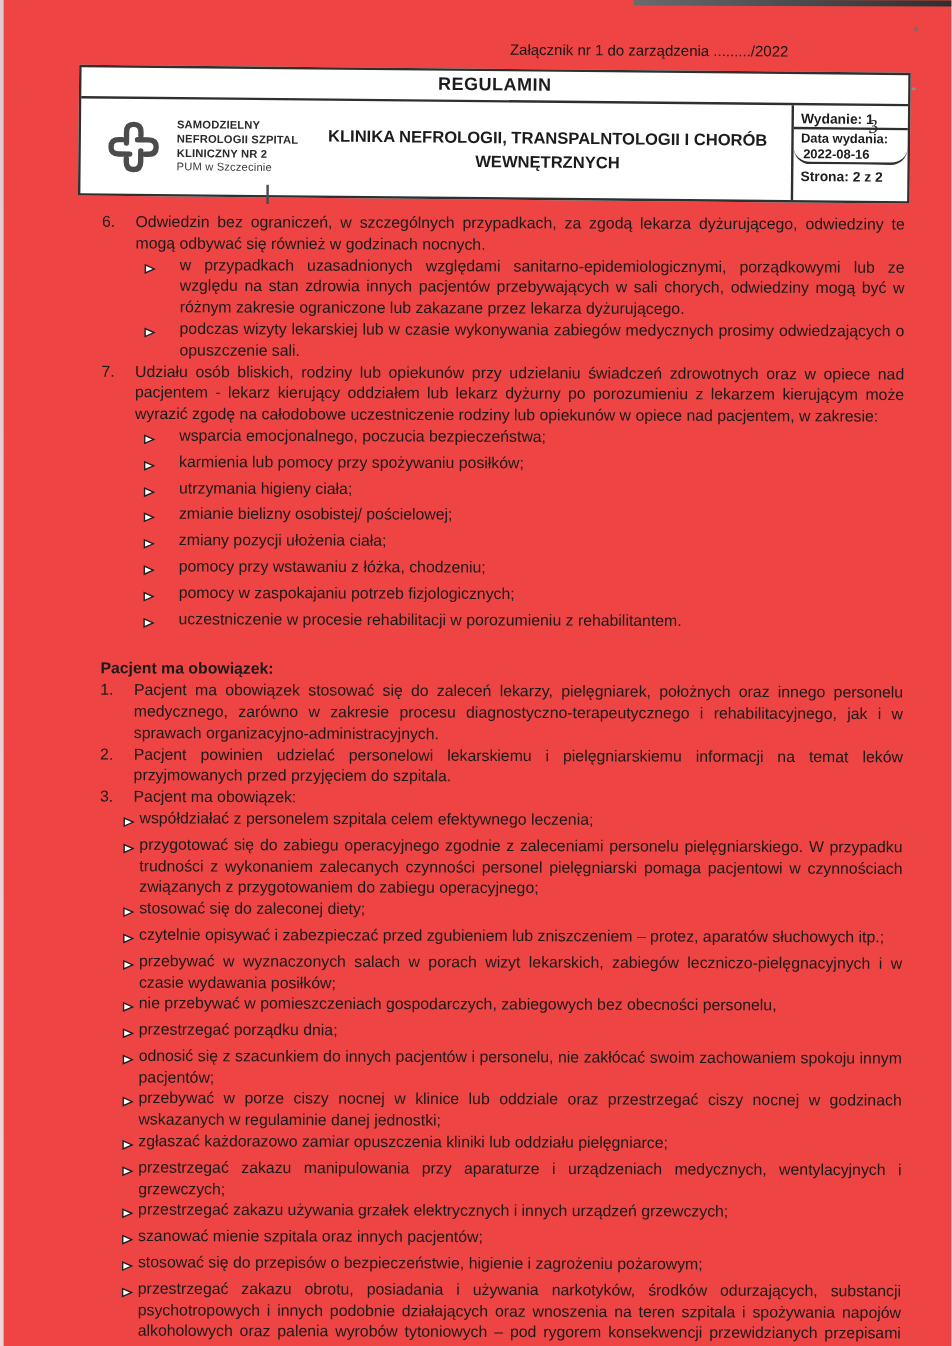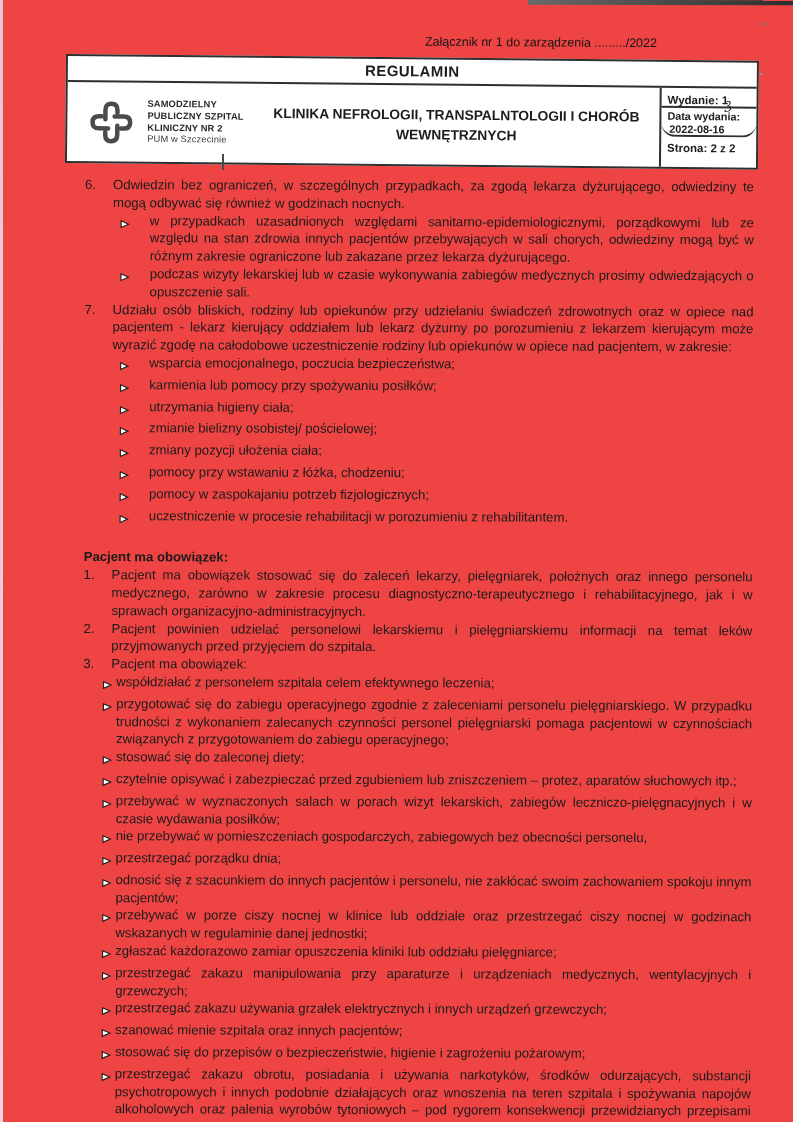--- a/index.html
+++ b/index.html
@@ -78,21 +78,21 @@
         <svg class="logo-svg" width="56" height="58" viewBox="0 0 70 70" aria-hidden="true">
           <g fill="none" stroke="#4b4b4b" stroke-width="5.6" stroke-linecap="round">
             <path d="M27.5,31 V19.5 Q27.5,11.5 35,11.5 Q42.5,11.5 42.5,19.5 V23"></path>
             <path d="M39,27.5 H50.5 Q58.5,27.5 58.5,35 Q58.5,42.5 50.5,42.5 H47"></path>
             <path d="M42.5,39 V50.5 Q42.5,58.5 35,58.5 Q27.5,58.5 27.5,50.5 V47"></path>
             <path d="M31,42.5 H19.5 Q11.5,42.5 11.5,35 Q11.5,27.5 19.5,27.5 H23"></path>
           </g>
         </svg>
         <div class="org">
           <div>SAMODZIELNY</div>
-          <div>PUBLICZNY SZPITAL</div>
+          <div>NEFROLOGII SZPITAL</div>
           <div>KLINICZNY NR 2</div>
           <div class="light">PUM w Szczecinie</div>
         </div>
       </div>
       <div class="cell-title">KLINIKA NEFROLOGII, TRANSPALNTOLOGII I CHORÓB WEWNĘTRZNYCH</div>
       <div class="cell-meta">
         <div class="meta-c1">
           <span>Wydanie: 1</span>
           <span class="hand">3</span>
         </div>

